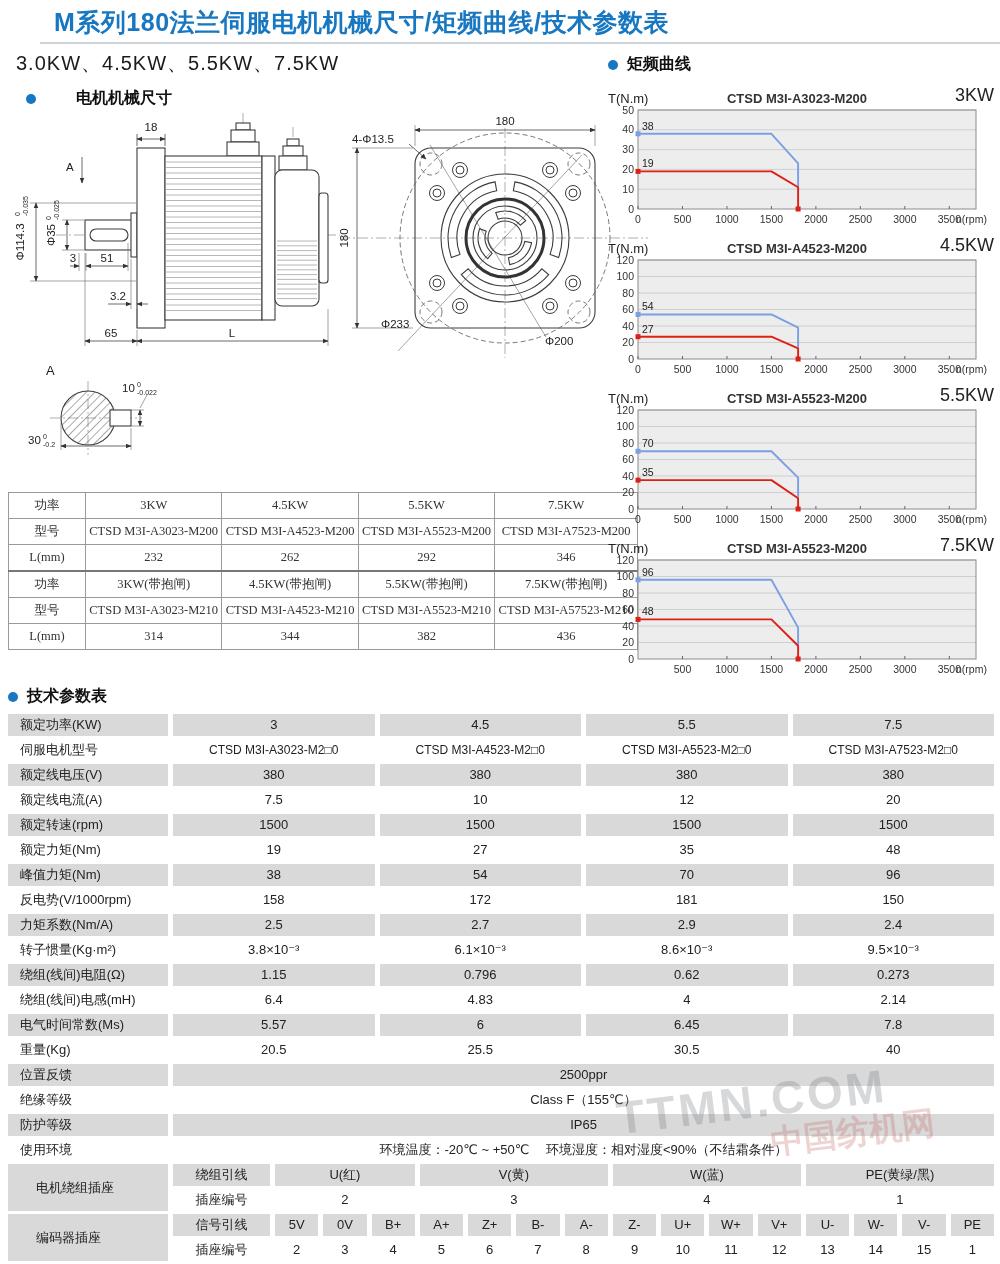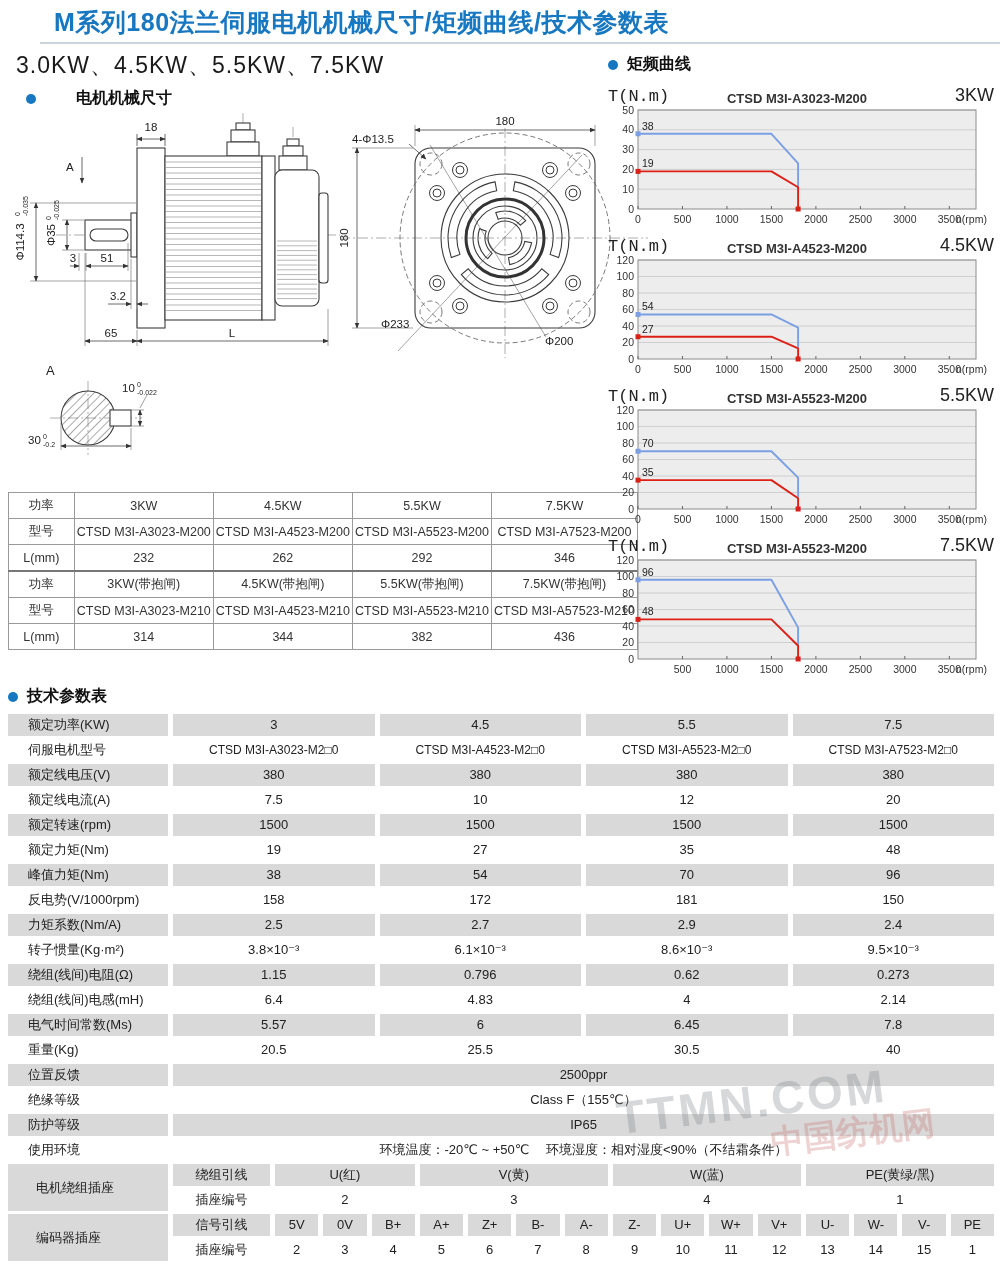--- a/index.html
+++ b/index.html
@@ -1,50 +1,50 @@
 <!DOCTYPE html>
 <html><head>
 <meta charset="utf-8">
 <style>
   html,body{margin:0;padding:0;background:#fff;}
   body{font-family:"Liberation Sans","DejaVu Sans",sans-serif;color:#222;}
   .page{position:relative;width:1000px;height:1264px;background:#fff;overflow:hidden;}
   .titlebar{position:absolute;left:0;top:0;width:1000px;height:42px;border-bottom:2px solid #ccd3d9;margin-left:40px;}
   .title{position:absolute;left:14px;top:6px;font-size:25px;font-weight:bold;color:#1777c0;letter-spacing:.5px;white-space:nowrap;}
-  .subtitle{position:absolute;left:16px;top:50px;font-size:23px;color:#1a1a1a;letter-spacing:1px;}
+  .subtitle{position:absolute;left:16px;top:50px;font-size:20px;color:#1a1a1a;letter-spacing:1px;}
   .seclabel{position:absolute;font-size:16px;font-weight:bold;color:#111;display:flex;align-items:center;gap:9px;}
   .bullet{width:10px;height:10px;border-radius:50%;background:#1777c0;flex:0 0 auto;}
   
   .drawing{position:absolute;left:0;top:113px;}
   .dtxt{font-family:"Liberation Sans","DejaVu Sans",sans-serif;font-size:11.5px;fill:#222;}
   .dtol{font-family:"Liberation Sans","DejaVu Sans",sans-serif;font-size:7px;fill:#222;}
   .ln{stroke:#3c3c3c;fill:#fff;stroke-width:1.1;}
   .lnf{stroke:#3c3c3c;fill:none;stroke-width:1.1;}
   .cl{stroke:#9a9a9a;stroke-width:.8;stroke-dasharray:10 3 2 3;fill:none;}
   .dash{stroke:#6a6a6a;stroke-width:.9;stroke-dasharray:5 3;fill:none;}
   .dim{stroke:#444;stroke-width:.8;fill:none;}
   .thin{stroke:#666;stroke-width:.6;}
   
-  .modeltab{position:absolute;left:8px;top:492px;width:630px;border-collapse:collapse;font-size:12.5px;color:#333;}
+  .modeltab{position:absolute;left:8px;top:492px;width:630px;border-collapse:collapse;font-size:12.5px;color:#333;font-family:Liberation Serif, serif;}
   .modeltab td{border:1px solid #9a9a9a;height:25px;text-align:center;padding:0 2px;white-space:nowrap;}
   .modeltab tr.sep td{border-top:2px solid #777;}
   .modeltab td:first-child{width:72px;}
   
   .charts{position:absolute;left:604px;top:86px;width:394px;}
   .chart{width:394px;height:150px;}
   .chead{display:flex;align-items:flex-end;height:20px;}
-  .ylab{width:58px;font-size:17px;color:#222;padding-left:4px;font-family:Liberation Mono, monospace;}
+  .ylab{width:58px;font-size:13px;color:#222;padding-left:4px;}
   .ctitle{flex:1;text-align:center;font-size:13px;font-weight:600;color:#333;}
   .cpow{width:66px;text-align:right;font-size:18px;color:#222;padding-right:4px;}
   
   .params{position:absolute;left:8px;top:714px;width:986px;font-size:13px;}
   .prow{display:grid;grid-template-columns:160px repeat(4,1fr);column-gap:5px;margin-bottom:3px;}
   .prow2{display:grid;grid-template-columns:160px 1fr;column-gap:5px;margin-bottom:3px;}
   .prow>div,.prow2>div,.conn>div{height:22px;line-height:22px;white-space:nowrap;overflow:hidden;}
-  .plabel{text-align:left;padding-left:20px;}
+  .plabel{text-align:left;padding-left:12px;}
   .pval{text-align:center;}
   .g{background:#d9d9d9;}
   .conn{display:grid;grid-template-columns:160px 97px repeat(15,1fr);gap:3px 5px;margin-bottom:3px;}
   .conn .blklabel{grid-row:1/3;height:auto;display:flex;align-items:center;padding-left:28px;}
   .modelfont{font-size:12px;}
   
   .wm{position:absolute;left:618px;top:1072px;transform:rotate(-7deg);pointer-events:none;}
   .wm1{font-size:46px;font-weight:bold;color:rgba(120,125,130,.30);letter-spacing:3px;}
   .wm2{font-size:33px;font-weight:bold;color:rgba(200,110,110,.30);margin-left:150px;margin-top:-6px;}
 </style>

